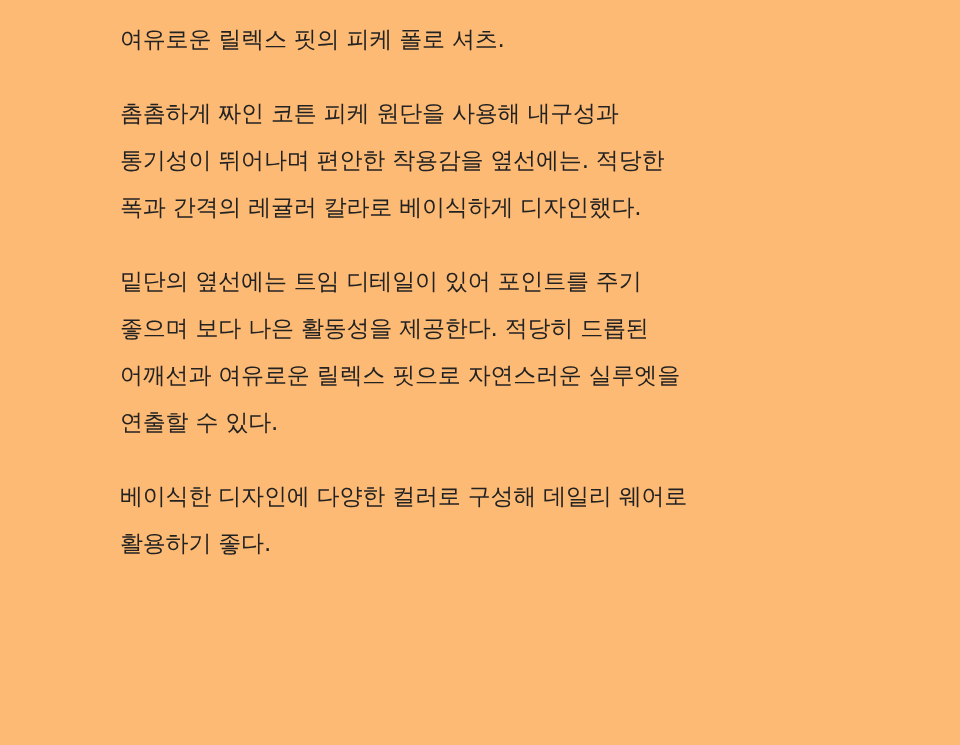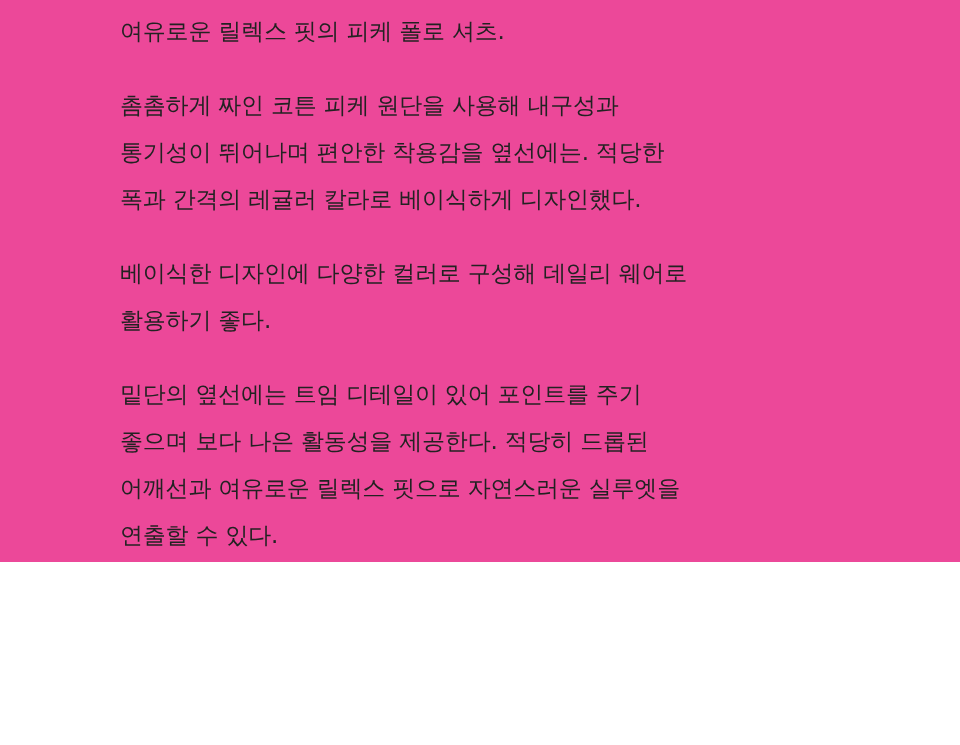--- a/index.html
+++ b/index.html
@@ -9,23 +9,23 @@
   body {
     width: 960px;
     height: 745px;
     background: #ffffff;
     font-family: "DejaVu Sans", "Liberation Sans", sans-serif;
     overflow: hidden;
   }
   .page {
     box-sizing: border-box;
     width: 960px;
-    height: 562px;
-    padding: 8px 120px;
-    background: #ec4899;
+    height: 745px;
+    padding: 16px 120px;
+    background: #fdba74;
   }
   .doc-body {
     padding-top: 0;
   }
   p.para {
     margin: 0;
     color: #222222;
     font-size: 23px;
     line-height: 47px;
     letter-spacing: -0.2px;
@@ -42,20 +42,20 @@
 </style>
 </head>
 <body>
 
 <div class="page">
   <div class="doc-body">
     <p class="para first-para">여유로운 릴렉스 핏의 피케 폴로 셔츠.</p>
     <p class="para">촘촘하게 짜인 코튼 피케 원단을 사용해 내구성과
 통기성이 뛰어나며 편안한 착용감을 옆선에는. 적당한
 폭과 간격의 레귤러 칼라로 베이식하게 디자인했다.</p>
-    <p class="para">베이식한 디자인에 다양한 컬러로 구성해 데일리 웨어로
-활용하기 좋다.</p>
     <p class="para">밑단의 옆선에는 트임 디테일이 있어 포인트를 주기
 좋으며 보다 나은 활동성을 제공한다. 적당히 드롭된
 어깨선과 여유로운 릴렉스 핏으로 자연스러운 실루엣을
 연출할 수 있다.</p>
+    <p class="para">베이식한 디자인에 다양한 컬러로 구성해 데일리 웨어로
+활용하기 좋다.</p>
   </div>
 </div>
 
 </body></html>

